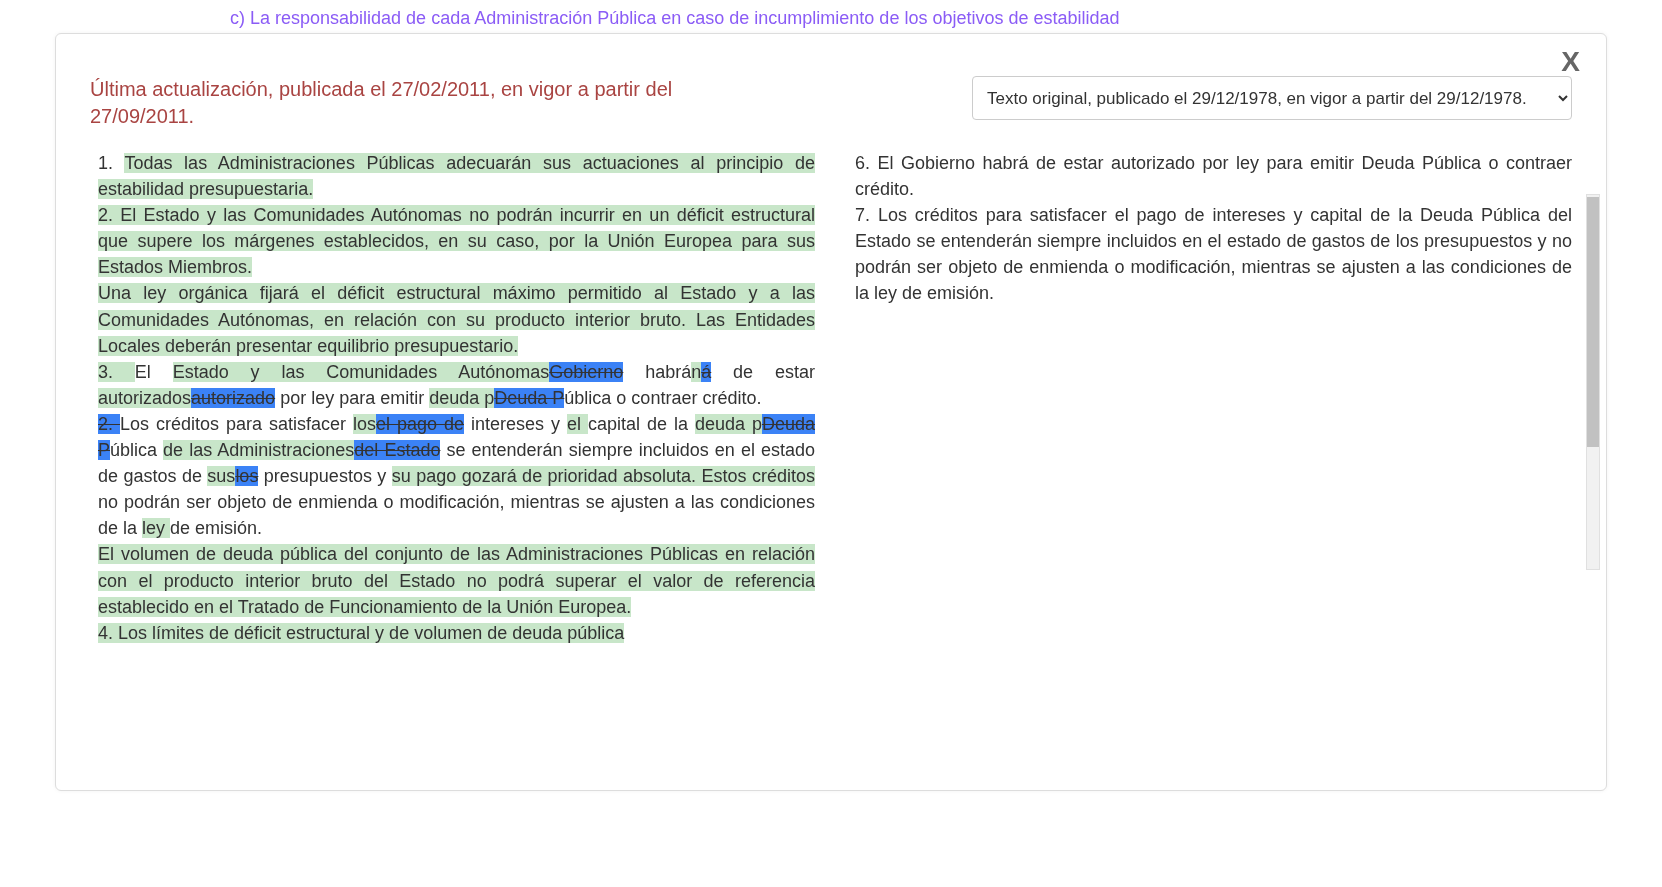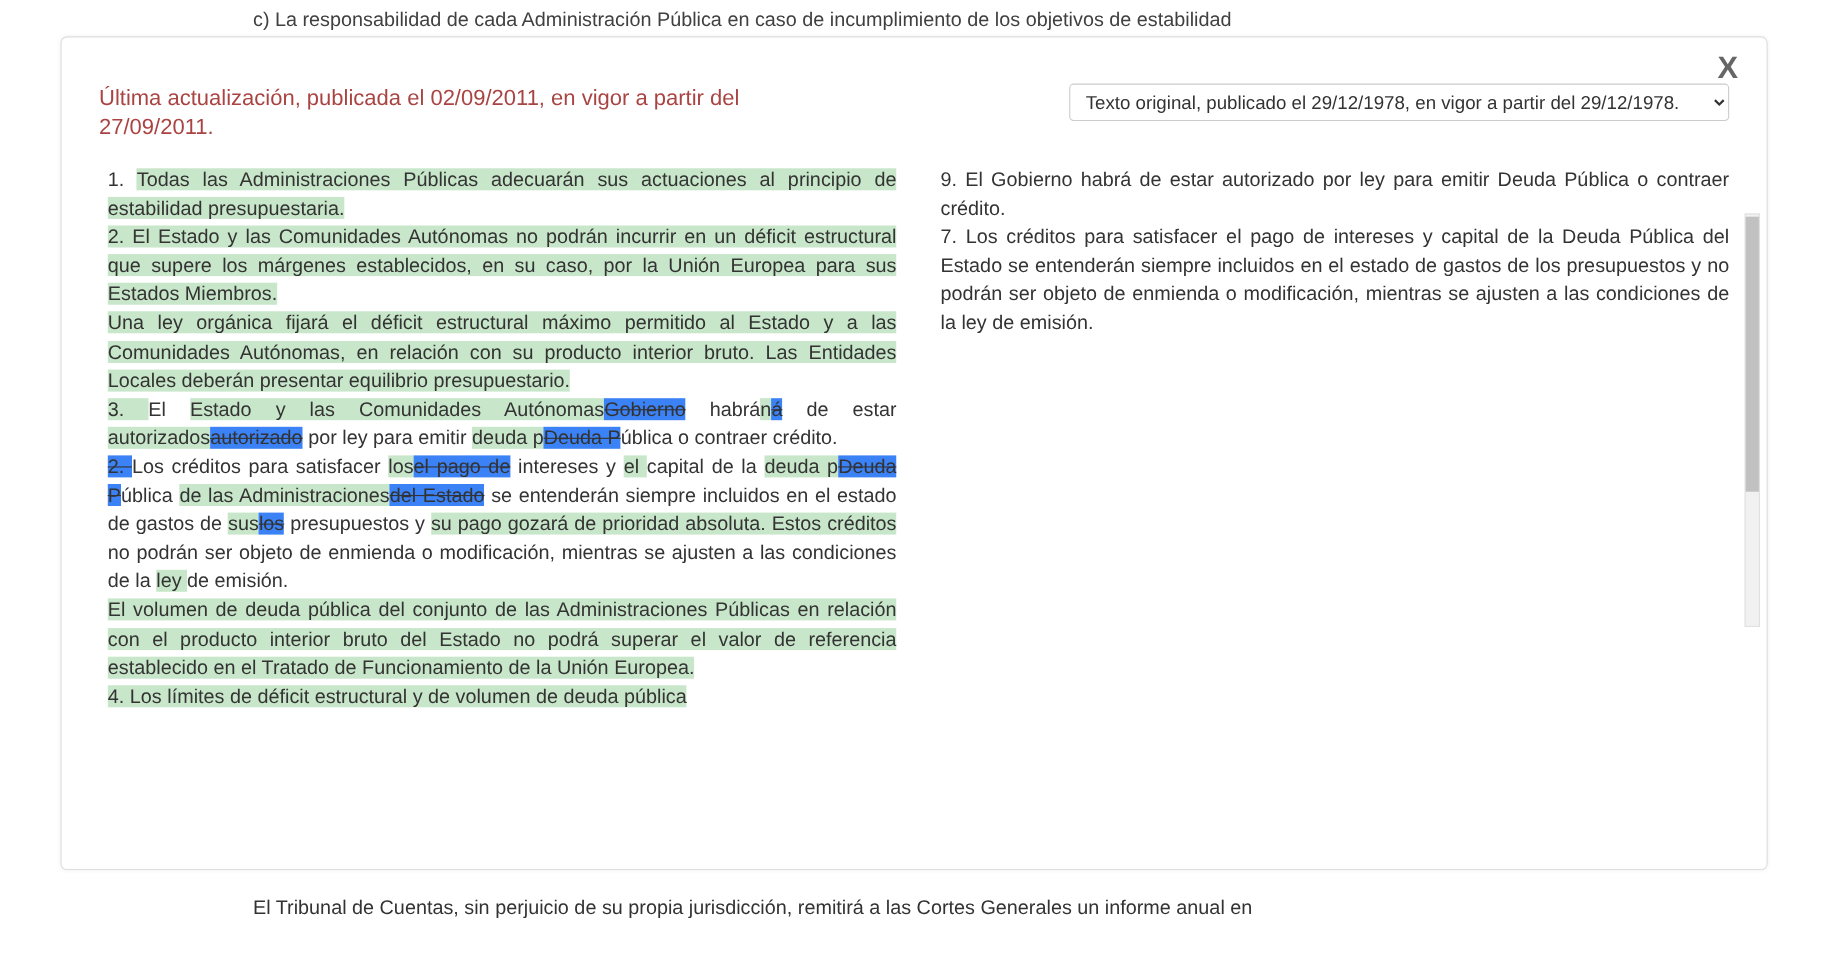--- a/index.html
+++ b/index.html
@@ -1,53 +1,52 @@
 <!DOCTYPE html>
 <html><head>
 <meta charset="utf-8">
 <style>
   html,body{margin:0;padding:0;font-family:Verdana,Geneva,sans-serif;font-size:18px;color:#333;background:#fff}
-  .bg-text{width:1662px;box-sizing:border-box;padding:8px 230px 8px 230px;text-align:justify;color:#404040;font-size:18px}
+  .bg-text{width:1662px;box-sizing:border-box;padding:8px 230px 8px 230px;text-align:justify;color:#8b5cf6;font-size:18px}
   .modal{position:absolute;top:33px;left:55px;width:1552px;height:758px;background:#fff;border:1px solid #ddd;border-radius:6px;box-shadow:0 0 4px rgba(0,0,0,0.05);padding:18px 0 0 0;box-sizing:border-box}
   .close{position:absolute;top:14px;right:26px;font-size:28px;font-weight:bold;color:#666;cursor:pointer;line-height:1}
   .header-row{display:flex;justify-content:space-between;align-items:flex-start;padding:24px 34px 12px 34px;gap:40px}
   .title{color:#a94442;font-size:20px;max-width:640px;line-height:1.35}
-  .select{border:1px solid #ccc;border-radius:4px;padding:6px 10px;font-size:17px;color:#333;background:#fff;min-width:600px;height:34px;box-sizing:border-box}
+  .select{border:1px solid #ccc;border-radius:4px;padding:6px 10px;font-size:17px;color:#333;background:#fff;min-width:600px;height:44px;box-sizing:border-box}
   .body-row{display:flex;gap:32px;padding:0 34px 0 34px;height:530px}
   .col{flex:1;background:#fff;font-size:18px;line-height:1.45;overflow:hidden;text-align:justify;padding:8px 0 0 8px}
   .scrollbar{width:12px;background:#f1f1f1;border:1px solid #e0e0e0;border-radius:0;position:absolute;top:160px;right:6px;bottom:220px}
   .thumb{position:absolute;top:2px;left:0;right:0;height:250px;background:#c1c1c1;border-radius:0}
   ins{background:#c8e6c9;text-decoration:none}
   del{background:#3b82f6;text-decoration:line-through}
   .p{display:block}
   .footer-text{position:absolute;top:815px;left:0;width:1662px;box-sizing:border-box;padding:0 200px;text-align:justify;font-size:18px;color:#333}
 </style>
 </head>
 <body>
 
 <div class="bg-text">c) La responsabilidad de cada Administración Pública en caso de incumplimiento de los objetivos de estabilidad</div>
 
 <div class="modal">
   <div class="close">X</div>
 
   <div class="header-row">
-    <div class="title">Última actualización, publicada el 02/09/2011, en vigor a partir del 27/09/2011.</div>
+    <div class="title">Última actualización, publicada el 27/02/2011, en vigor a partir del 27/09/2011.</div>
     <select class="select">
       <option>Texto original, publicado el 29/12/1978, en vigor a partir del 29/12/1978.</option>
     </select>
   </div>
 
   <div class="body-row">
     <div class="col" id="left-col"><span>1. </span><ins>Todas las Administraciones Públicas adecuarán sus actuaciones al principio de estabilidad presupuestaria.</ins><br><ins>2. El Estado y las Comunidades Autónomas no podrán incurrir en un déficit estructural que supere los márgenes establecidos, en su caso, por la Unión Europea para sus Estados Miembros.</ins><br><ins>Una ley orgánica fijará el déficit estructural máximo permitido al Estado y a las Comunidades Autónomas, en relación con su producto interior bruto. Las Entidades Locales deberán presentar equilibrio presupuestario.</ins><br><ins>3. </ins><span>El </span><ins>Estado y las Comunidades Autónomas</ins><del>Gobierno</del><span> habrá</span><ins>n</ins><del>á</del><span> de estar </span><ins>autorizados</ins><del>autorizado</del><span> por ley para emitir </span><ins>deuda p</ins><del>Deuda P</del><span>ública o contraer crédito.</span><br><del>2. </del><span>Los créditos para satisfacer </span><ins>los</ins><del>el pago de</del><span> intereses y </span><ins>el </ins><span>capital de la </span><ins>deuda p</ins><del>Deuda P</del><span>ública </span><ins>de las Administraciones</ins><del>del Estado</del><span> se entenderán siempre incluidos en el estado de gastos de </span><ins>sus</ins><del>los</del><span> presupuestos y </span><ins>su pago gozará de prioridad absoluta. Estos créditos </ins><span>no podrán ser objeto de enmienda o modificación, mientras se ajusten a las condiciones de la </span><ins>ley </ins><span>de emisión.</span><br><ins>El volumen de deuda pública del conjunto de las Administraciones Públicas en relación con el producto interior bruto del Estado no podrá superar el valor de referencia establecido en el Tratado de Funcionamiento de la Unión Europea.</ins><br><ins>4. Los límites de déficit estructural y de volumen de deuda pública</ins></div>
     <div class="col">
-      <span class="p">9. El Gobierno habrá de estar autorizado por ley para emitir Deuda Pública o contraer crédito.</span>
+      <span class="p">6. El Gobierno habrá de estar autorizado por ley para emitir Deuda Pública o contraer crédito.</span>
       <span class="p">7. Los créditos para satisfacer el pago de intereses y capital de la Deuda Pública del Estado se entenderán siempre incluidos en el estado de gastos de los presupuestos y no podrán ser objeto de enmienda o modificación, mientras se ajusten a las condiciones de la ley de emisión.</span>
     </div>
   </div>
 
   <div class="scrollbar">
     <div class="thumb"></div>
   </div>
 </div>
 
 <div class="footer-text">
-  <span style="display:block;text-indent:30px">El Tribunal de Cuentas, sin perjuicio de su propia jurisdicción, remitirá a las Cortes Generales un informe anual en</span>
 </div>
 
 </body></html>

